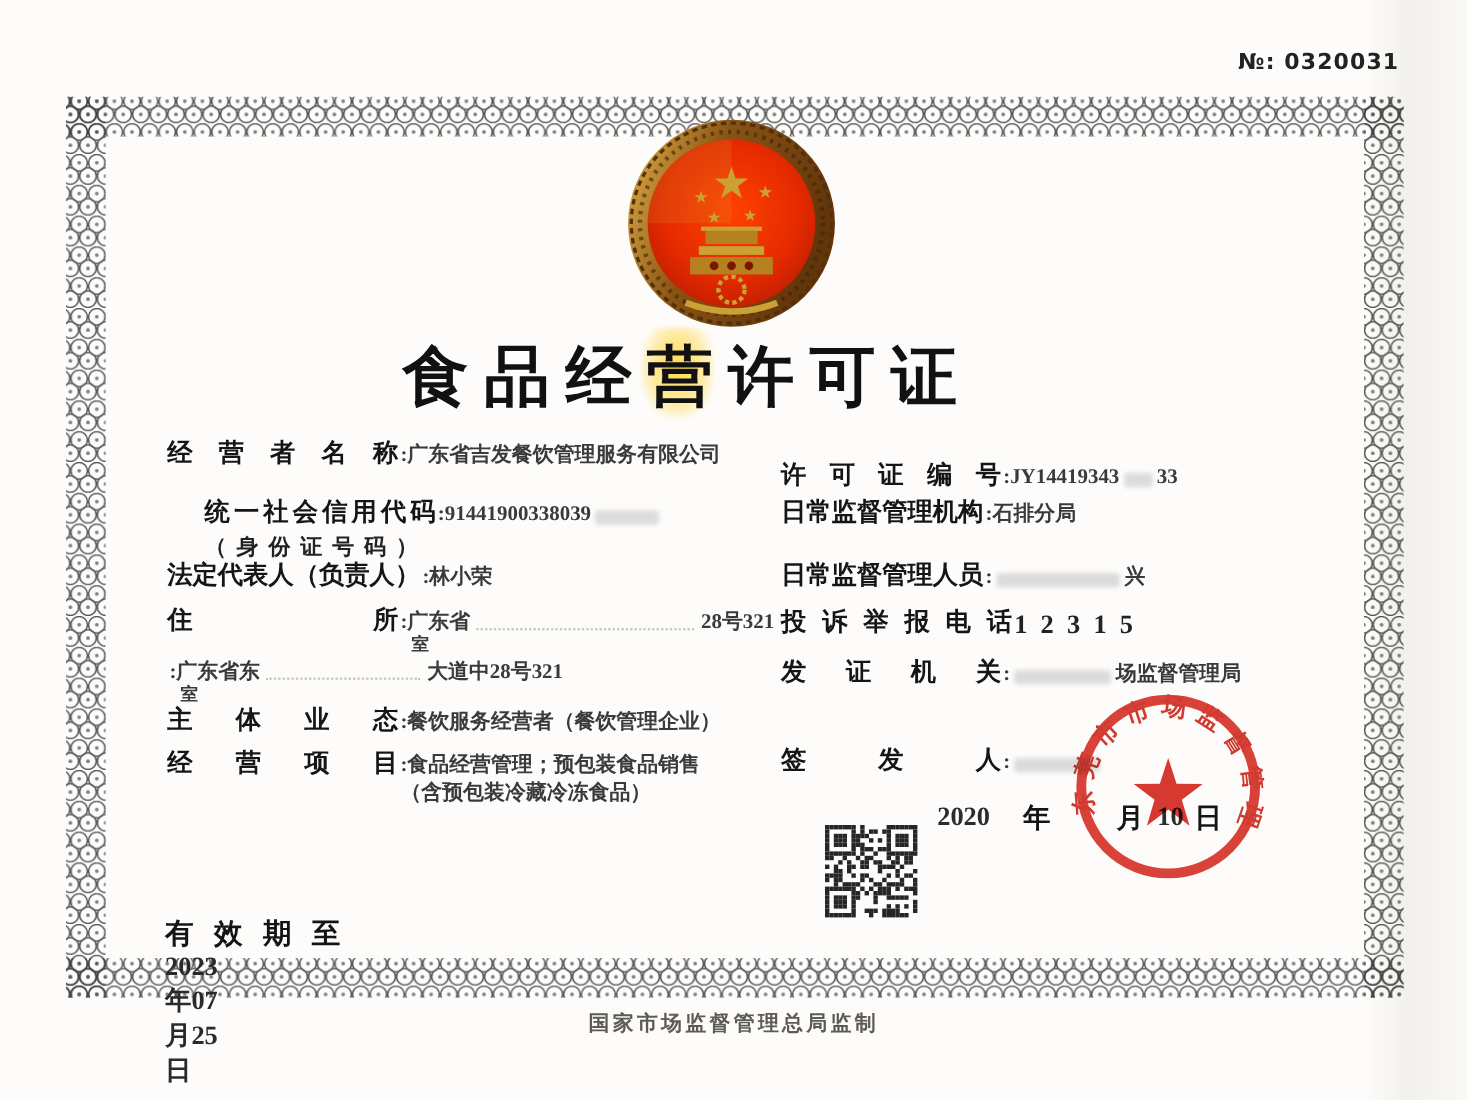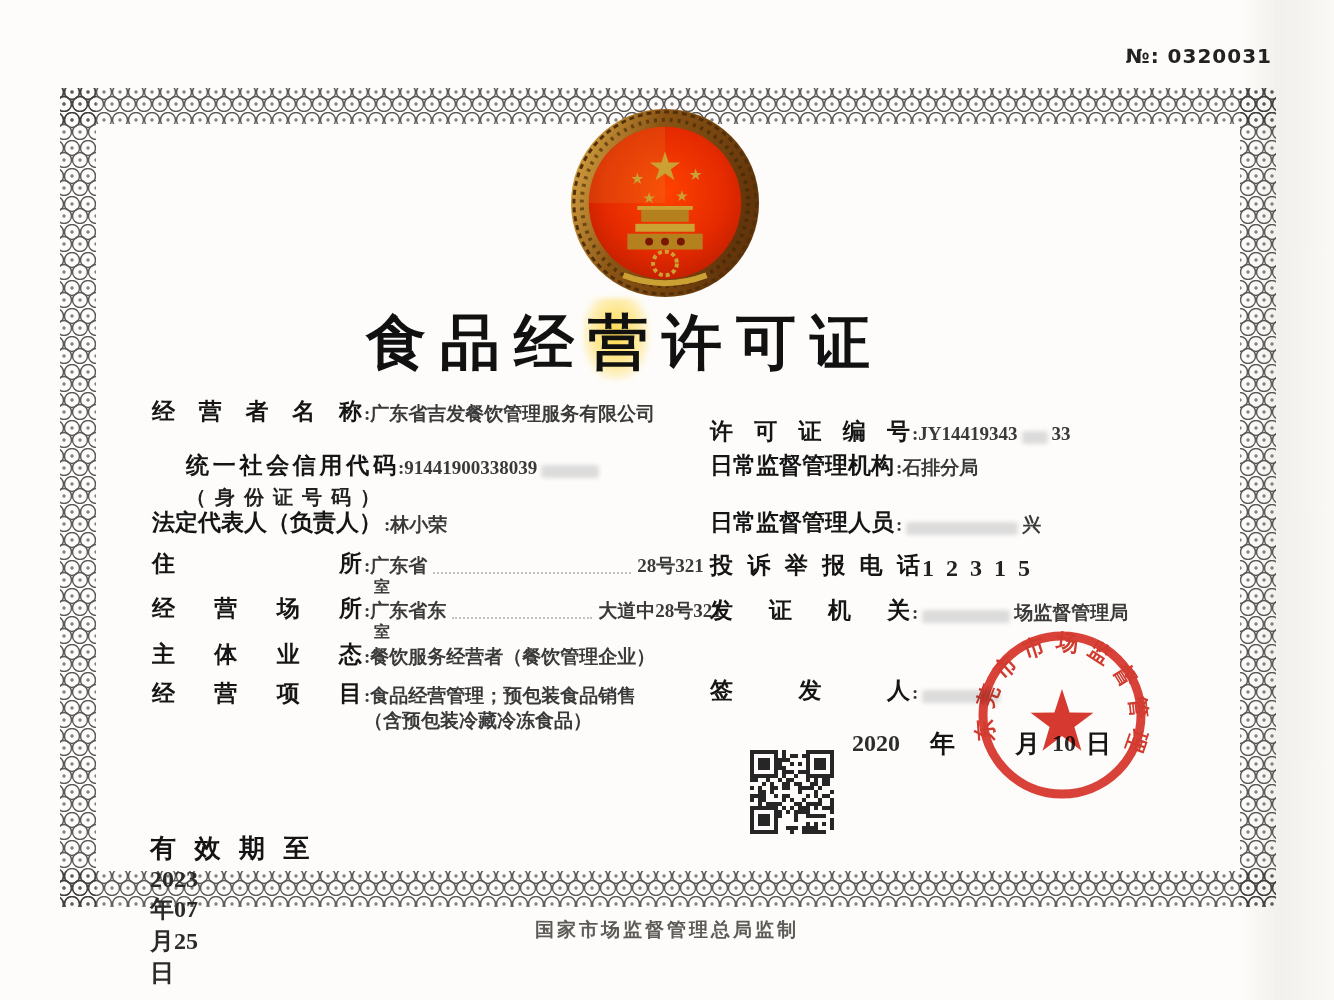--- a/index.html
+++ b/index.html
@@ -158,21 +158,20 @@
     <span class="flabel">法定代表人（负责人）</span>
     <span class="fvalue">:林小荣</span>
   </div>
 
   <div class="abs row" style="left:152px;top:551px;">
     <span class="flabel j210">住 所</span>
     <span class="fvalue"><span>:广东省</span><span class="redacted" style="width:198px;"></span><span>28号321</span><span class="wrapchar">室</span></span>
   </div>
 
   <div class="abs row" style="left:152px;top:596px;">
-    <span class="flabel j210">经 营 场 所</span>
     <span class="fvalue"><span>:广东省东</span><span class="redacted" style="width:140px;"></span><span>大道中28号321</span><span class="wrapchar">室</span></span>
   </div>
 
   <div class="abs row" style="left:152px;top:642px;">
     <span class="flabel j210">主 体 业 态</span>
     <span class="fvalue">:餐饮服务经营者（餐饮管理企业）</span>
   </div>
 
   <div class="abs row" style="left:152px;top:681px;">
     <span class="flabel j210">经 营 项 目</span>

